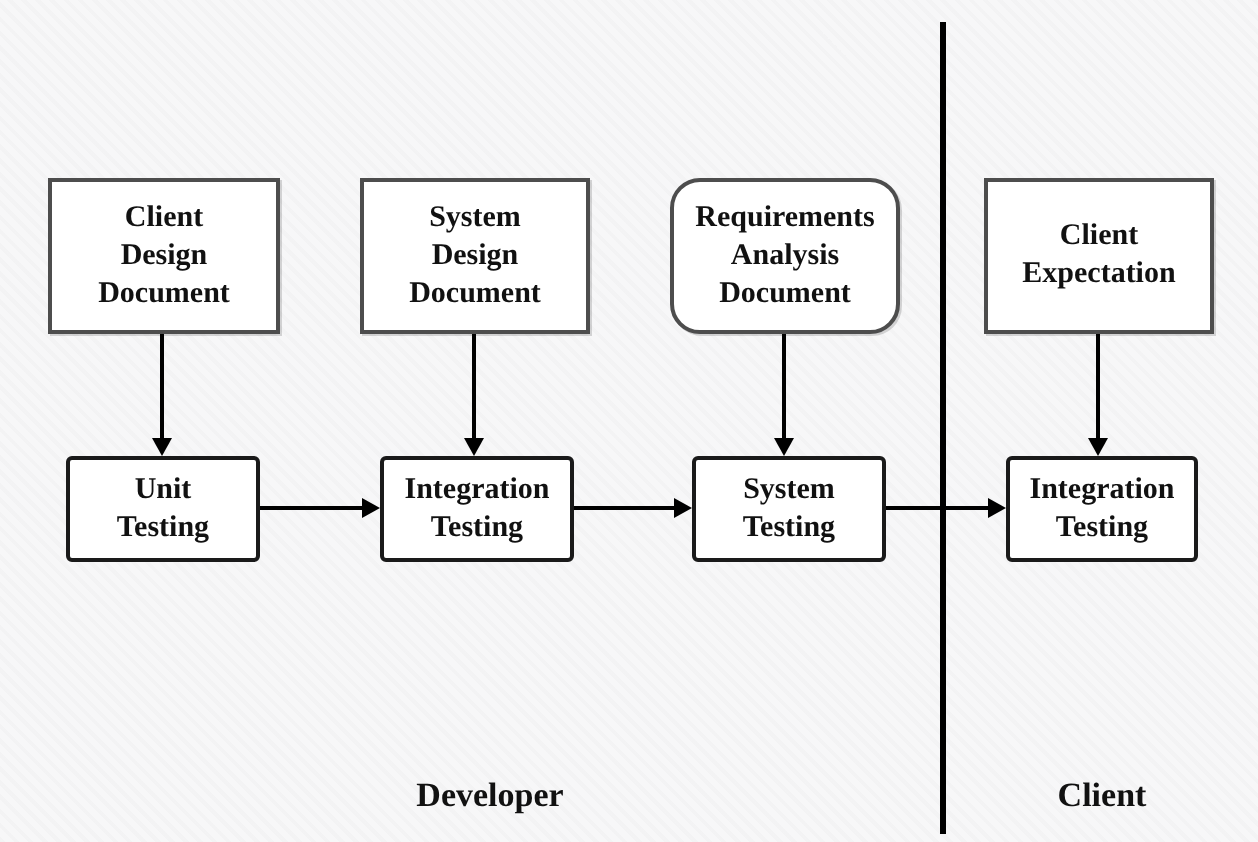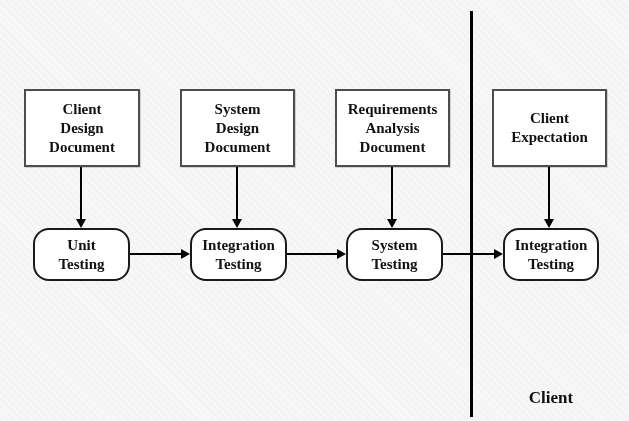--- a/index.html
+++ b/index.html
@@ -23,21 +23,21 @@
     box-shadow: 1px 1px 0 rgba(0,0,0,0.15);
     display: flex; align-items: center; justify-content: center;
     text-align: center;
   }
   .test-box {
     position: absolute;
     top: 228px; height: 53px;
     box-sizing: border-box;
     background: #ffffff;
     border: 2px solid #1a1a1a;
-    border-radius: 16px;
+    border-radius: 3px;
     display: flex; align-items: center; justify-content: center;
     text-align: center;
   }
   .box-label {
     white-space: pre-line;
     font-weight: bold;
     color: #111111;
     font-size: 15px;
     line-height: 19px;
   }
@@ -92,21 +92,21 @@
   <div class="doc-box" style="left:24px; width:116px;">
     <span class="box-label">Client
 Design
 Document</span>
   </div>
   <div class="doc-box" style="left:180px; width:115px;">
     <span class="box-label">System
 Design
 Document</span>
   </div>
-  <div class="doc-box" style="left:335px; width:115px;">
+  <div class="doc-box" style="left:335px; width:115px;border-radius:15px;">
     <span class="box-label">Requirements
 Analysis
 Document</span>
   </div>
   <div class="doc-box" style="left:492px; width:115px;">
     <span class="box-label">Client
 Expectation</span>
   </div>
 
   <div class="vshaft" style="left:80px;"></div>
@@ -135,15 +135,16 @@
 Testing</span>
   </div>
 
   <div class="hshaft" style="left:130px; width:52px;"></div>
   <div class="head-right" style="left:181px;"></div>
   <div class="hshaft" style="left:287px; width:51px;"></div>
   <div class="head-right" style="left:337px;"></div>
   <div class="hshaft" style="left:443px; width:52px;"></div>
   <div class="head-right" style="left:494px;"></div>
 
+  <div class="zone-label" style="left:185px; width:120px;">Developer</div>
   <div class="zone-label" style="left:511px; width:80px;">Client</div>
 
 </div>
 
 </body></html>

